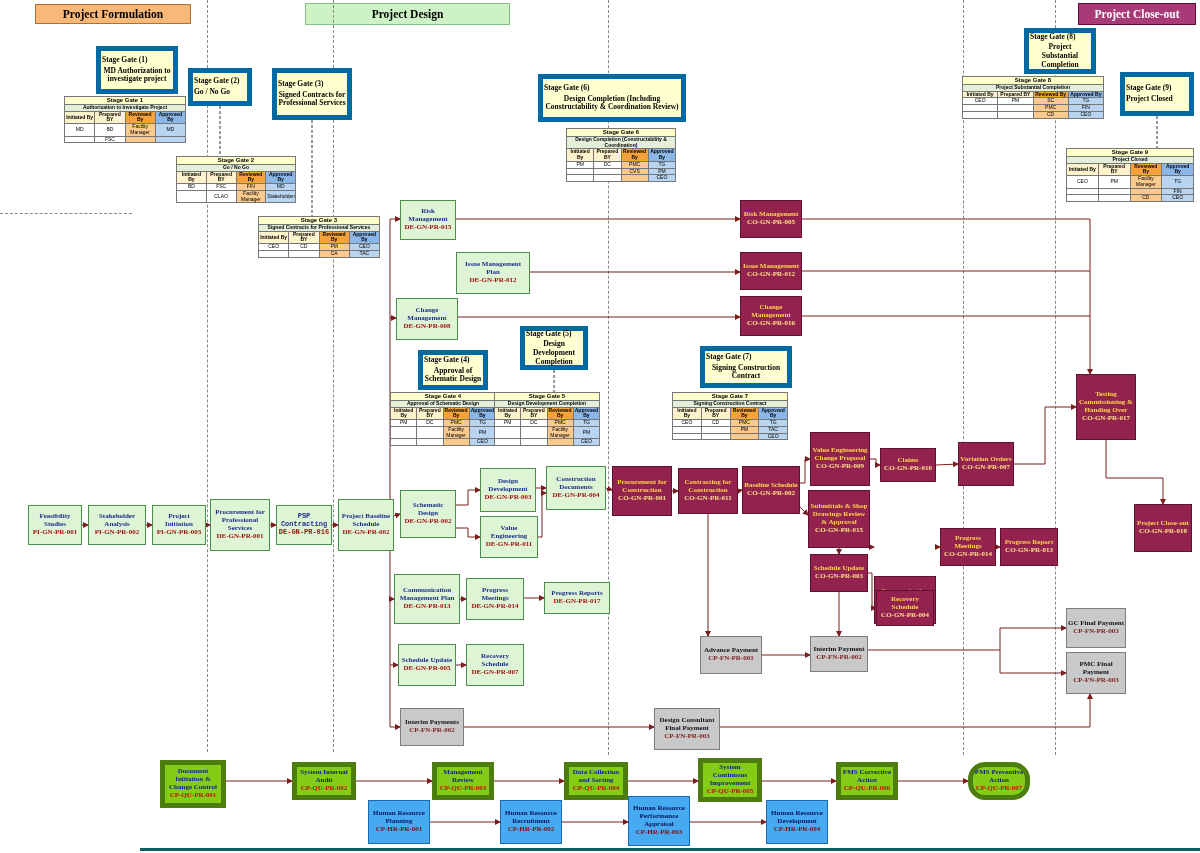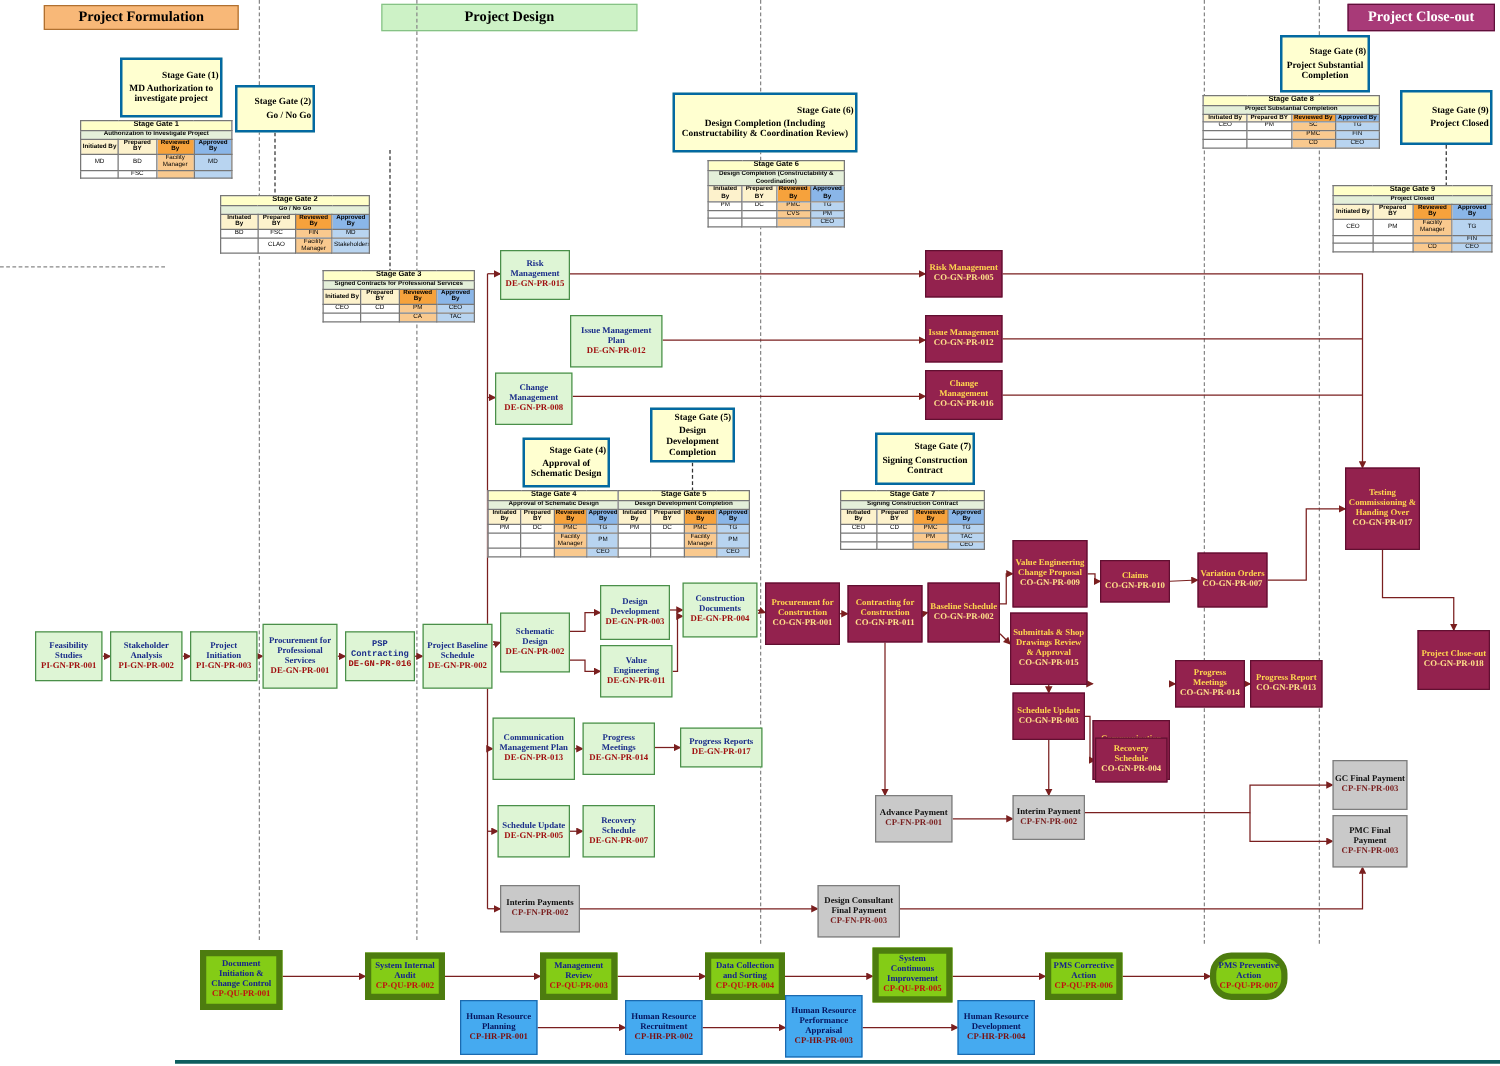--- a/index.html
+++ b/index.html
@@ -8,22 +8,22 @@
   #edges{position:absolute;left:0;top:0;pointer-events:none;}
   .phase{position:absolute;display:flex;align-items:center;justify-content:center;
     font-weight:700;font-size:11.5px;box-sizing:border-box;}
   .p-form{background:#f8b878;border:1px solid #b07030;color:#000;}
   .p-design{background:#cdf2c6;border:1px solid #86c286;color:#000;}
   .p-con{background:#9e2063;border:1px solid #5f0f3a;color:#fff;}
   .p-close{background:#a83a78;border:1px solid #5f0f3a;color:#fff;}
   .vsep{position:absolute;width:0;border-left:1px dashed #888;}
   .hsep{position:absolute;height:0;border-top:1px dashed #888;}
   .bottom-line{position:absolute;left:140px;top:848px;width:1060px;height:3px;background:#0e5f5f;}
-  .gate{position:absolute;background:#ffffd0;border:2px solid #0369a1;display:flex;flex-direction:column;
-    align-items:flex-end;justify-content:center;text-align:center;font-weight:700;font-size:7.5px;
+  .gate{position:absolute;background:#ffffd0;border:5px solid #0369a1;display:flex;flex-direction:column;
+    align-items:flex-start;justify-content:center;text-align:center;font-weight:700;font-size:7.5px;
     line-height:1.15;box-sizing:border-box;padding:1px;gap:2px;color:#000;}
   .node{position:absolute;display:flex;flex-direction:column;align-items:center;justify-content:center;
     text-align:center;font-size:7px;font-weight:700;line-height:1.12;box-sizing:border-box;padding:1px;}
   .cat-green{background:#def5d5;border:1px solid #4a8f4a;color:#1b2e8a;}
   .cat-green .code{color:#a01010;}
   .cat-maroon{background:#93224e;border:1px solid #600f30;color:#ffd64f;}
   .cat-maroon .code{color:#ffe08a;}
   .cat-gray{background:#c9c9c9;border:1px solid #7d7d7d;color:#111;}
   .cat-gray .code{color:#7a1f1f;}
   .cat-yellow{background:#84cc16;border:5px solid #4d7c0f;color:#16228c;}
@@ -126,33 +126,37 @@
       <polyline points="554,370 554,392" fill="none" stroke="#333" stroke-width="1" stroke-dasharray="3,2"></polyline>
     </svg>
     <div class="gate" style="left: 96px; top: 46px; width: 82px; height: 48px;">
       <span>Stage Gate (1)</span>
       <span>MD Authorization to investigate project</span>
     </div>
     <div class="gate" style="left: 188px; top: 68px; width: 64px; height: 38px;">
       <span>Stage Gate (2)</span>
       <span>Go / No Go</span>
     </div>
+    <div class="gate" style="left: 272px; top: 68px; width: 80px; height: 52px;">
+      <span>Stage Gate (3)</span>
+      <span>Signed Contracts for Professional Services</span>
+    </div>
     <div class="gate" style="left: 418px; top: 350px; width: 70px; height: 40px;">
       <span>Stage Gate (4)</span>
       <span>Approval of Schematic Design</span>
     </div>
     <div class="gate" style="left: 520px; top: 326px; width: 68px; height: 44px;">
       <span>Stage Gate (5)</span>
       <span>Design Development Completion</span>
     </div>
     <div class="gate" style="left: 538px; top: 74px; width: 148px; height: 48px;">
       <span>Stage Gate (6)</span>
       <span>Design Completion (Including Constructability &amp; Coordination Review)</span>
     </div>
-    <div class="gate" style="left: 700px; top: 346px; width: 80px; height: 42px;">
+    <div class="gate" style="left: 700px; top: 346px; width: 92px; height: 42px;">
       <span>Stage Gate (7)</span>
       <span>Signing Construction Contract</span>
     </div>
     <div class="gate" style="left: 1024px; top: 28px; width: 72px; height: 46px;">
       <span>Stage Gate (8)</span>
       <span>Project Substantial Completion</span>
     </div>
     <div class="gate" style="left: 1120px; top: 72px; width: 74px; height: 44px;">
       <span>Stage Gate (9)</span>
       <span>Project Closed</span>

